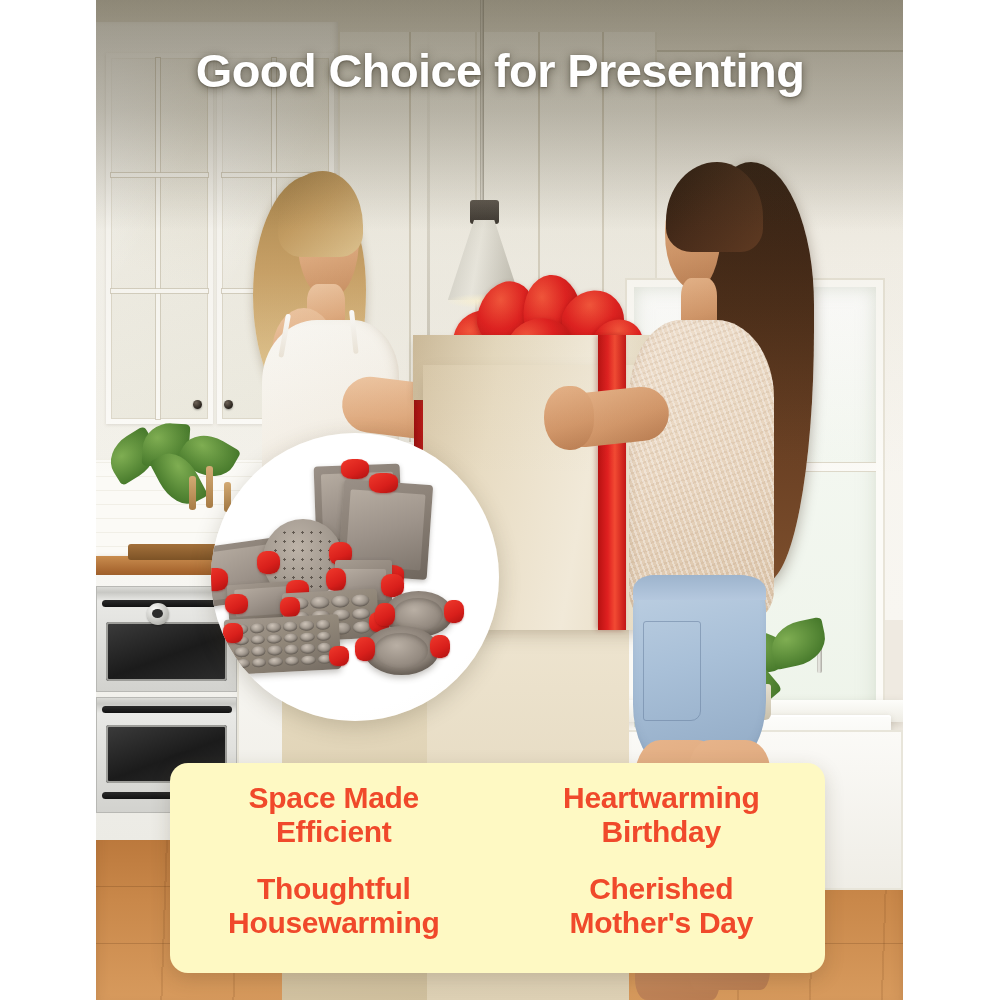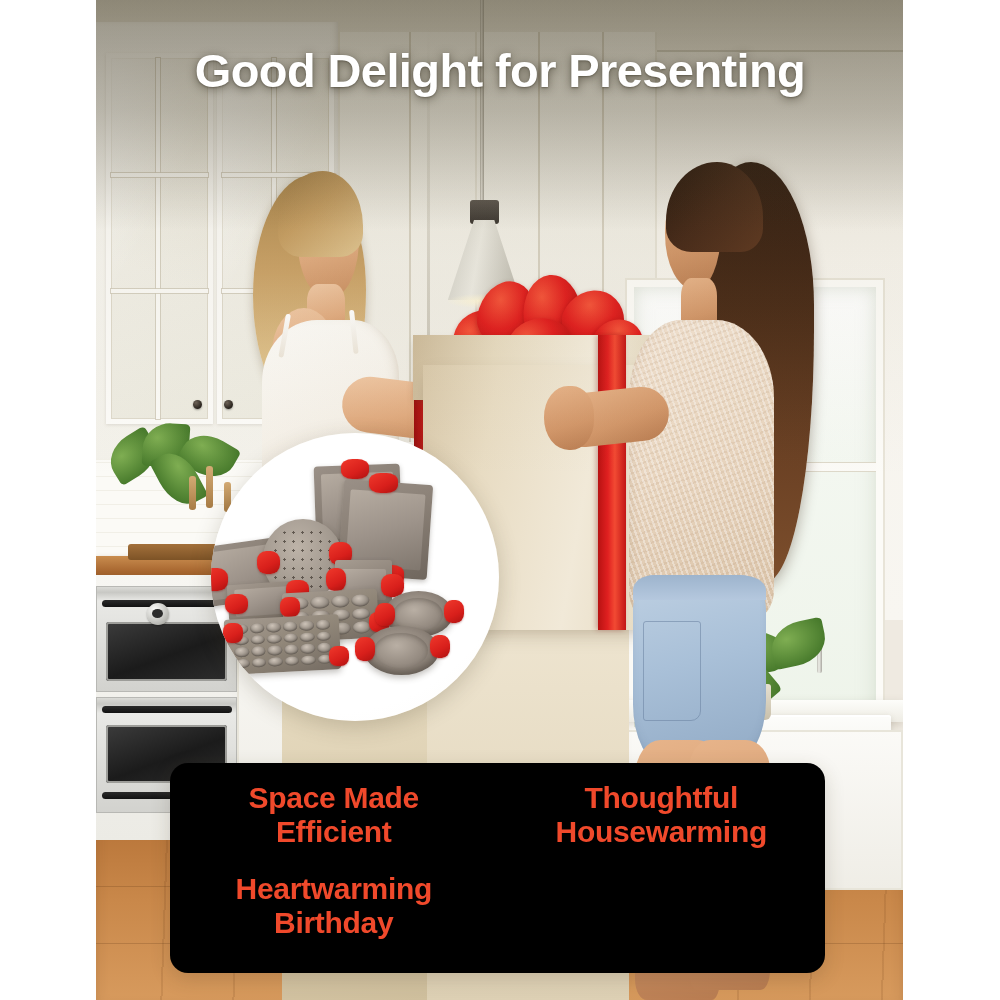--- a/index.html
+++ b/index.html
@@ -540,21 +540,21 @@
     position: absolute;
     background: linear-gradient(160deg,#a79d92 0%,#8f857b 48%,#70675e 100%);
     border-radius: 3px;
     box-shadow: 0 2px 5px rgba(60,52,42,.3);
   }
 
   
   .benefits-card {
     position: absolute;
     left: 170px; top: 763px; width: 655px; height: 210px;
-    background: #000000;
+    background: #fef9c3;
     border-radius: 18px;
     box-shadow: 0 6px 20px rgba(60,48,30,.18);
     z-index: 60;
     display: grid;
     grid-template-columns: 1fr 1fr;
     grid-template-rows: 1fr 1fr;
     align-items: center;
     justify-items: center;
     padding: 6px 0 22px 0;
     box-sizing: border-box;
@@ -717,21 +717,21 @@
       <div class="pR-foot skin-b"></div>
       <div class="pR-arm skin-b"></div>
       <div class="pR-hand skin-b"></div>
     </div>
 
     <div class="warm-tint"></div>
     <div class="top-shade"></div>
   </div>
 
   <div class="headline-wrap">
-    <h1 class="headline">Good Delight for Presenting</h1>
+    <h1 class="headline">Good Choice for Presenting</h1>
   </div>
 
   <div class="inset-circle">
     <div class="bakeware">
 
       <div class="pan" style="left:-6%;top:37%;width:44%;height:21%;transform:rotate(-8deg);border-radius:3px;">
         <div class="pan-face"></div>
       </div>
       <div class="grip" style="left:-3%;top:47%;width:9%;height:8%;"></div>
       <div class="grip" style="left:28%;top:41%;width:9%;height:8%;"></div>
@@ -822,19 +822,21 @@
       <div class="round-pan" style="left:53%;top:67%;width:26%;height:17%;"></div>
       <div class="grip" style="left:50%;top:71%;width:7%;height:8%;"></div>
       <div class="grip" style="left:76%;top:70%;width:7%;height:8%;"></div>
 
     </div>
   </div>
 
   <div class="benefits-card">
     <div class="benefit">Space Made
 Efficient</div>
+    <div class="benefit">Heartwarming
+Birthday</div>
     <div class="benefit">Thoughtful
 Housewarming</div>
-    <div class="benefit">Heartwarming
-Birthday</div>
+    <div class="benefit">Cherished
+Mother's Day</div>
   </div>
 
 </div>
 
 </body></html>

